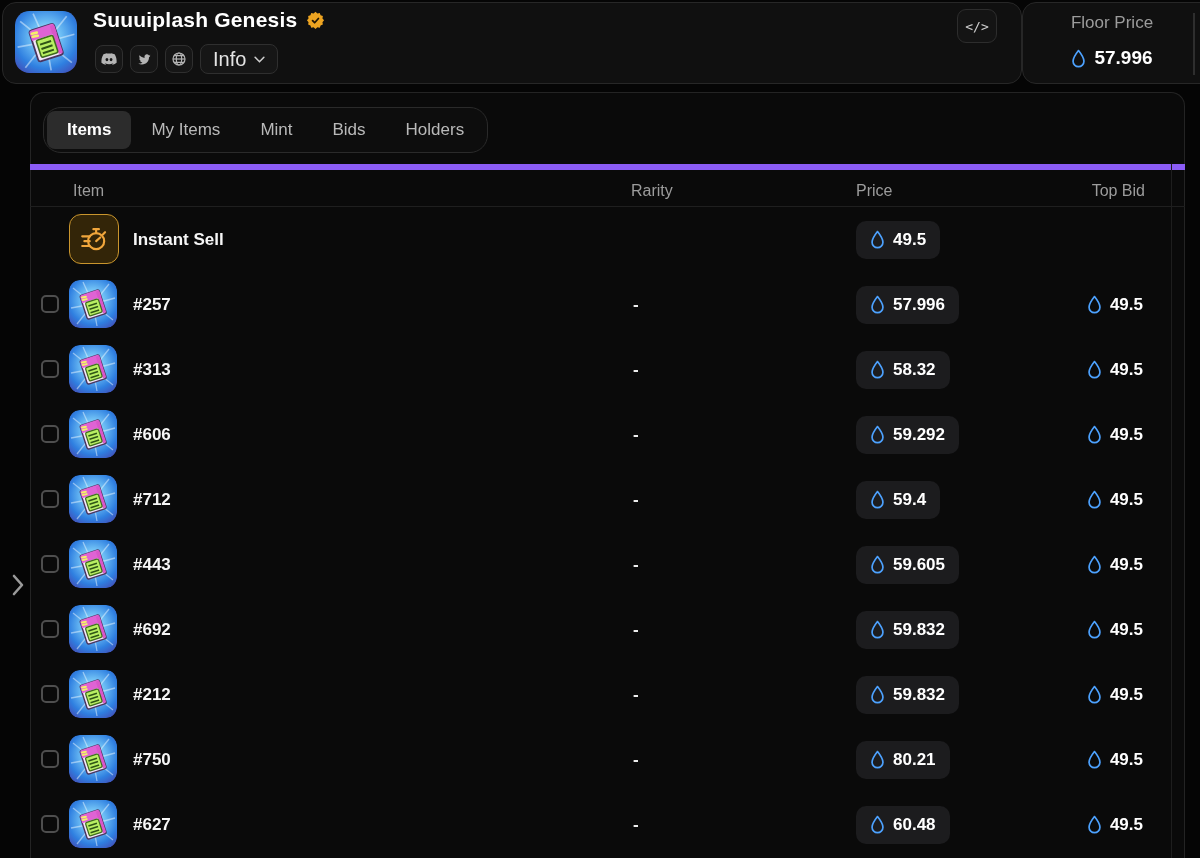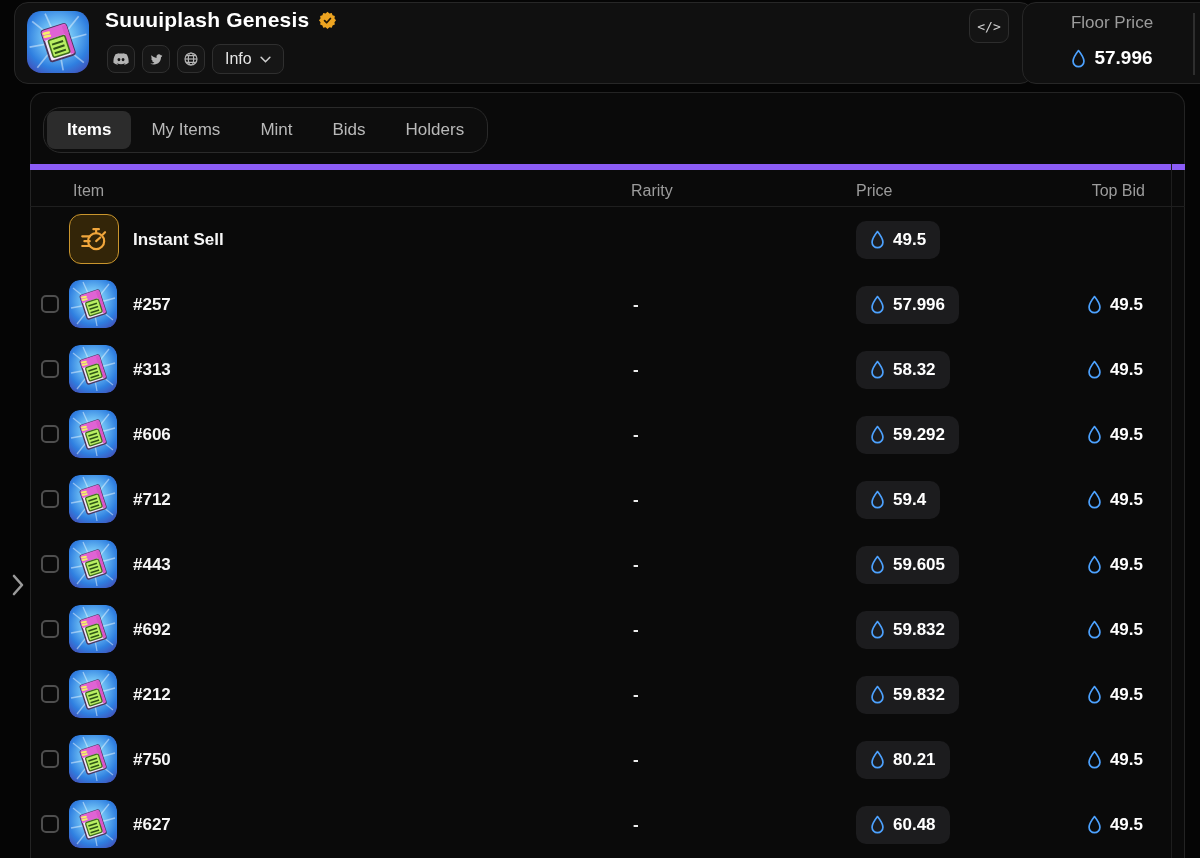--- a/index.html
+++ b/index.html
@@ -2,29 +2,29 @@
 <html><head>
 <meta charset="utf-8">
 <style>
   * { margin:0; padding:0; box-sizing:border-box; }
   html,body { background:#000; }
   .screen{ position:relative; width:1200px; height:858px; background:#050505;
     font-family:"Liberation Sans",sans-serif; overflow:hidden; color:#fff;}
 
   
   .collection-panel{ position:absolute; left:2px; top:2px; width:1020px; height:82px;
-    background:#101010; border:1px solid #272727; border-radius:14px;margin-left:12px; }
+    background:#101010; border:1px solid #272727; border-radius:14px; }
   .avatar{ position:absolute; left:12px; top:8px; width:62px; height:62px; border-radius:12px; overflow:hidden; display:block;}
   .title-row{ position:absolute; left:90px; top:5px; display:flex; align-items:center; gap:9px;}
   .coll-title{ font-size:21px; font-weight:700; letter-spacing:.2px; color:#fff;}
   .social-row{ position:absolute; left:92px; top:41px; display:flex; align-items:center; gap:7px;}
   .icon-btn{ width:28px; height:28px; border:1px solid #2f2f2f; border-radius:8px; background:#161616;
     display:flex; align-items:center; justify-content:center; cursor:pointer;}
   .info-btn{ height:30px; padding:0 12px; border:1px solid #2f2f2f; border-radius:8px; background:#161616;
-    display:flex; align-items:center; gap:8px; font-size:16px; color:#e4e4e4; cursor:pointer;}
+    display:flex; align-items:center; gap:8px; font-size:20px; color:#e4e4e4; cursor:pointer;}
   .code-btn{ position:absolute; left:954px; top:6px; width:40px; height:34px; border:1px solid #2d2d2d;
     border-radius:9px; background:#141414; color:#cfcfcf; font-family:"DejaVu Sans Mono",monospace;
     font-size:13px; display:flex; align-items:center; justify-content:center; cursor:pointer;}
 
   .floor-panel{ position:absolute; left:1022px; top:2px; width:192px; height:82px;
     background:#101010; border:1px solid #272727; border-radius:14px;}
   .floor-label{ position:absolute; left:0; top:10px; width:178px; text-align:center;
     font-size:17px; color:#9c9c9c;}
   .floor-value{ position:absolute; left:0; top:44px; width:178px; display:flex;
     align-items:center; justify-content:center; gap:8px; font-size:19px; font-weight:700; color:#fff;}

